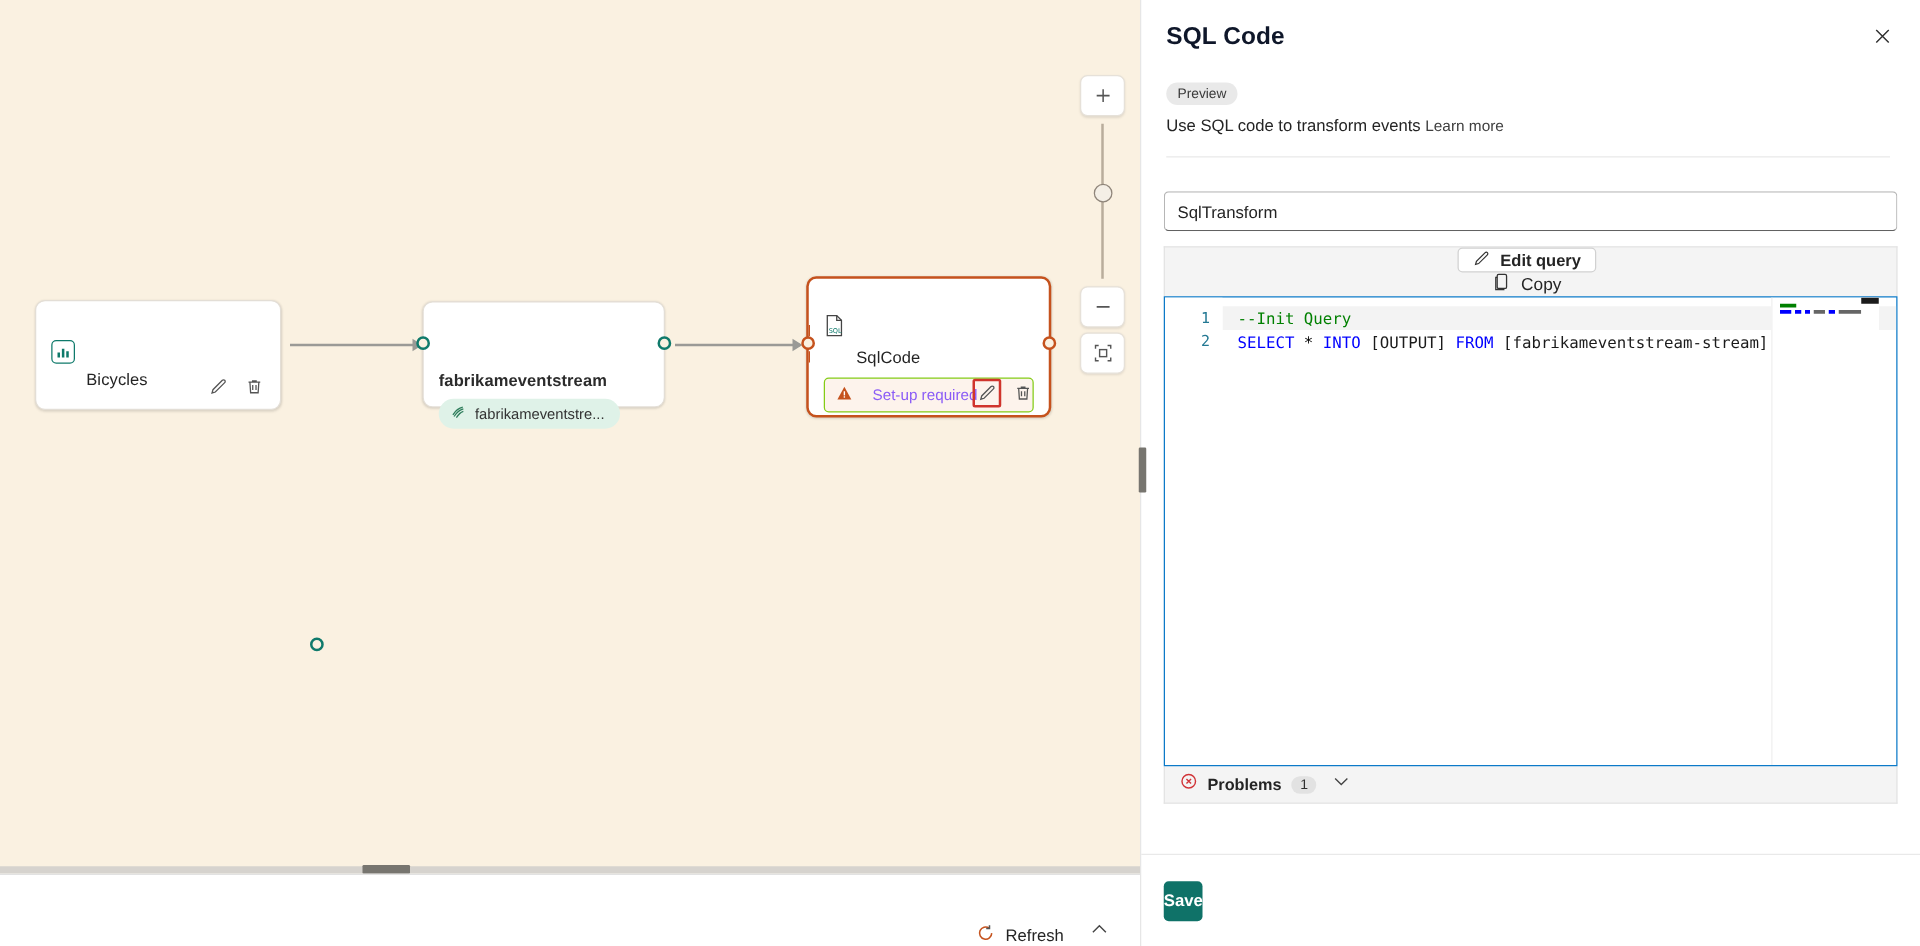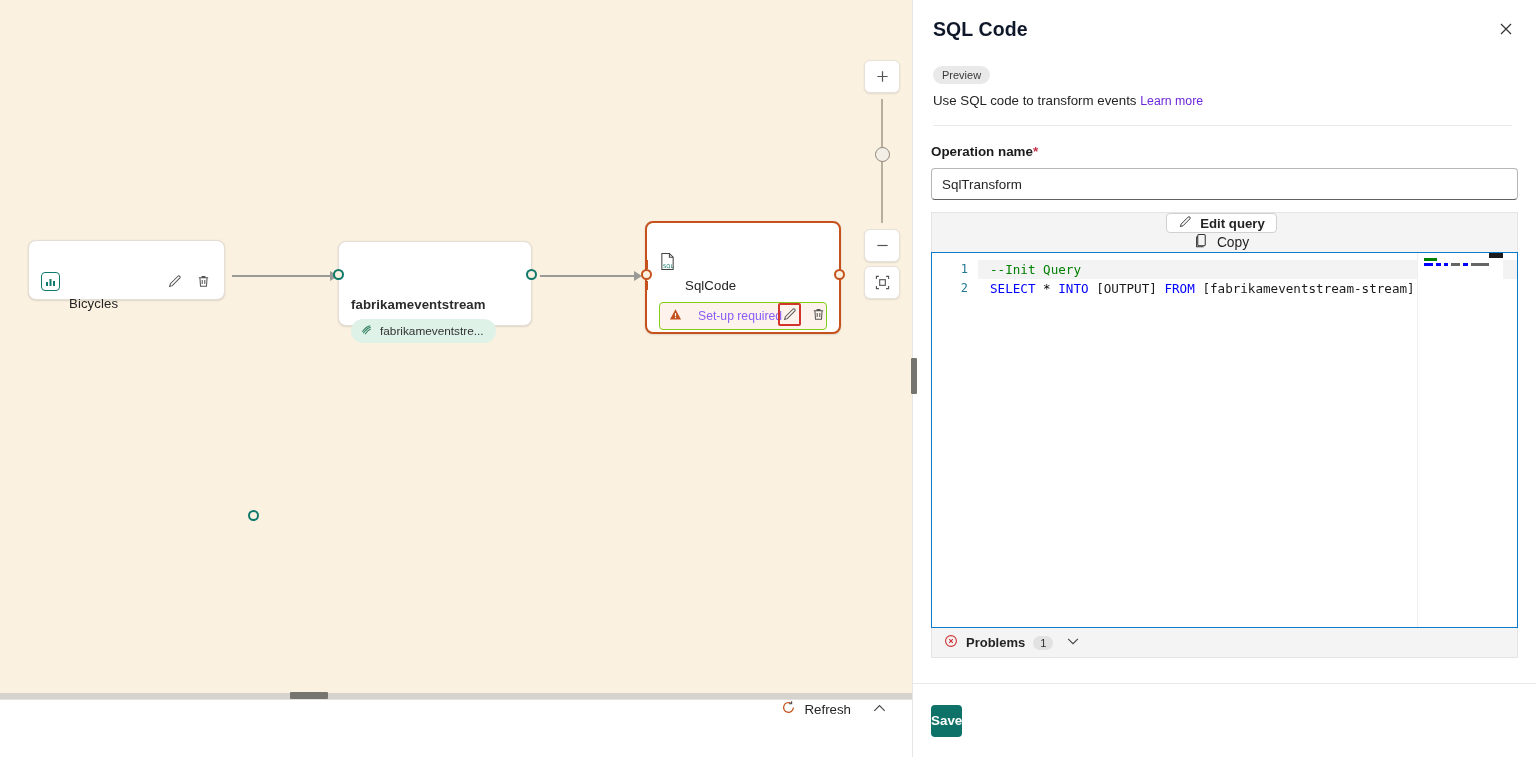--- a/index.html
+++ b/index.html
@@ -30,21 +30,21 @@
     position: absolute; right: 9px; bottom: 6px;
     display: flex; align-items: center; gap: 6px;
   }
   .act-btn {
     width: 23px; height: 23px; display: flex; align-items: center; justify-content: center;
     border-radius: 3px; cursor: pointer;
   }
   .act-btn svg { display: block; }
 
   
-  #node-bicycles { left: 28px; top: 240px; width: 197px; height: 60px; }
+  #node-bicycles { left: 28px; top: 240px; width: 197px; height: 88px; }
   .icon-chip {
     width: 19px; height: 19px; border: 1.5px solid #0f7a6b; border-radius: 4px;
     display: flex; align-items: center; justify-content: center; flex: none;
   }
 
   
   #node-stream { left: 338px; top: 241px; width: 194px; height: 85px; }
   .pill {
     display: inline-flex; align-items: center; gap: 7px;
     background: #dff2e8; border-radius: 13px;
@@ -95,21 +95,21 @@
 
   
   .hscroll-track { position: absolute; left: 0; bottom: 58px; width: 912px; height: 6px; background: #d6d3ce; }
   .hscroll-thumb { position: absolute; left: 290px; bottom: 58px; width: 38px; height: 7px; background: #77756f; border-radius: 1px; cursor: pointer; }
   .vgrip { position: absolute; left: 911px; top: 358px; width: 6px; height: 36px; background: #77756f; border-radius: 1px; cursor: pointer; z-index: 12; }
 
   
   .bottombar {
     position: absolute; left: 0; bottom: 0; width: 912px; height: 58px;
     background: #fff; border-top: 1px solid #e2e2e2;
-    display: flex; align-items: flex-start; justify-content: flex-end; gap: 20px;
+    display: flex; align-items: flex-end; justify-content: flex-end; gap: 20px;
     padding-right: 24px;
   }
   .refresh { display: flex; align-items: center; gap: 8px; font-size: 13.3px; color: #242424; cursor: pointer; }
 
   
   .panel {
     position: absolute; left: 912px; top: 0; width: 624px; height: 757px;
     background: #ffffff; border-left: 1px solid #e6e6e6;
     display: flex; flex-direction: column;
   }
@@ -117,21 +117,21 @@
   .panel-title { font-size: 19.5px; font-weight: 600; color: #0f172a; letter-spacing: .1px; }
   .close-x {
     position: absolute; right: 18px; top: 17px; width: 24px; height: 24px;
     display: flex; align-items: center; justify-content: center; cursor: pointer; border-radius: 3px;
   }
   .preview-badge {
     display: inline-block; background: #e9e9e9; color: #3a3a3a;
     border-radius: 11px; padding: 3px 9px; font-size: 11px; margin: 25px 0 0 0;
   }
   .subline { margin-top: 9px; font-size: 13.3px; color: #242424; }
-  .link { color: #6d28d9; font-size: 12.3px; text-decoration: none; cursor: pointer; }
+  .link { color: #404040; font-size: 12.3px; text-decoration: none; cursor: pointer; }
   .hr { height: 1px; background: #e9e9e9; margin: 17px 0 0 0; }
 
   .panel-body { padding: 18px 18px 0 18px; flex: 1; display: flex; flex-direction: column; }
   .field-label { font-size: 13.4px; font-weight: 700; color: #1b1b1b; }
   .req { color: #c4314b; font-weight: 700; }
   .txtinput {
     margin-top: 9px; width: 100%; height: 32px;
     border: 1px solid #b6b6b6; border-bottom-color: #616161; border-radius: 4px;
     padding: 0 10px; font-size: 13.4px; color: #242424;
     font-family: "Liberation Sans", sans-serif; background: #fff;
@@ -356,23 +356,20 @@
       <div><span class="preview-badge">Preview</span></div>
       <div class="subline">
         <span>Use SQL code to transform events</span>
         <a class="link">Learn more</a>
       </div>
       <div class="hr"></div>
     </div>
 
     <div class="panel-body">
 
-      <div class="field-label">
-        <span>Operation name</span><span class="req">*</span>
-      </div>
       <input class="txtinput" type="text" value="SqlTransform" style="">
 
       <div class="editor-toolbar">
         <button class="tb-btn">
           <span>
             <svg width="14" height="14" viewBox="0 0 16 16" fill="none" stroke="#333" stroke-width="1.1">
               <path d="M11.6 2.4a1.4 1.4 0 0 1 2 2L5.6 12.4 2.8 13.2l.8-2.8 8-8z"></path>
             </svg>
           </span>
           <span>Edit query</span>

